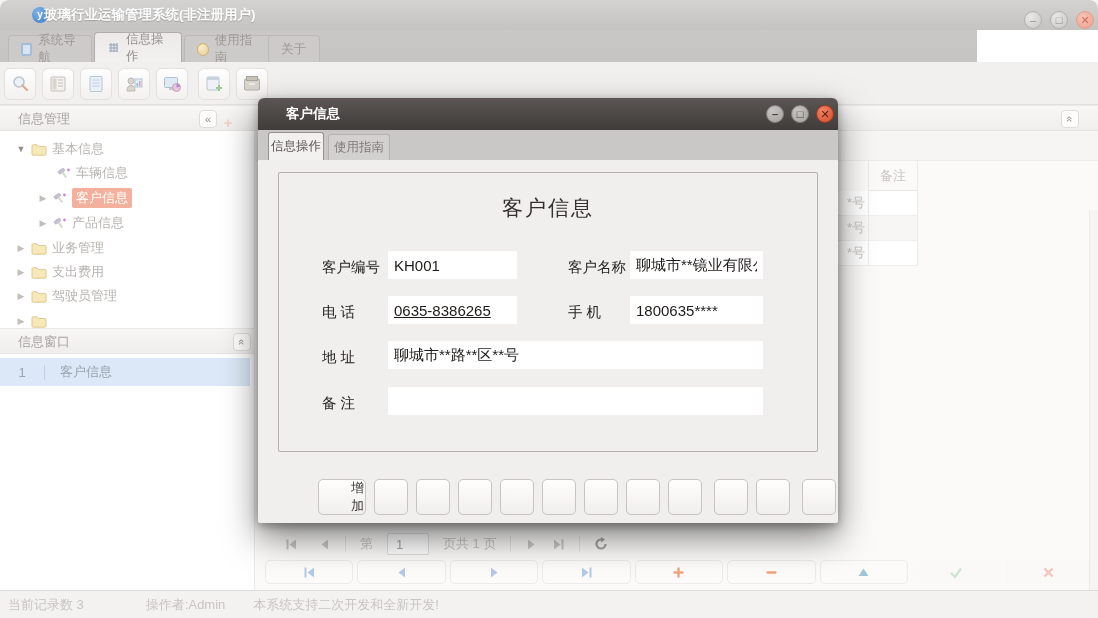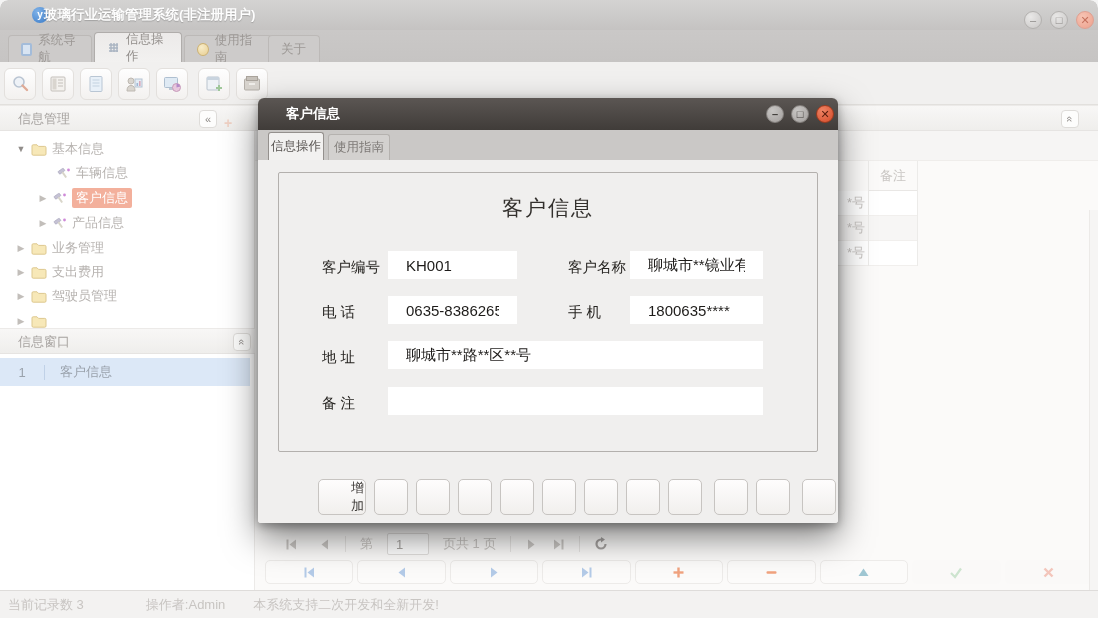--- a/index.html
+++ b/index.html
@@ -14,21 +14,21 @@
     text-align:center; line-height:16px; }
   .win-title { position:absolute; left:44px; top:0; height:30px; line-height:30px; color:#fdfdfd;
     font-size:13.5px; font-weight:bold; text-shadow:0 1px 1px rgba(90,90,90,.35); }
   .wbtn { position:absolute; top:11px; width:18px; height:18px; border-radius:50%;
     background:radial-gradient(circle at 35% 30%,#e9e8e7,#c9c7c6); border:1px solid #b3b1af;
     color:#8d8a88; font-size:11px; line-height:16px; text-align:center; }
   .wbtn.min { left:1024px; } .wbtn.max { left:1050px; }
   .wbtn.close { left:1076px; background:radial-gradient(circle at 35% 30%,#f6c4b4,#eda08c); border-color:#dfa091; color:#c4705c; }
 
   
-  .tabbar { position:absolute; left:0; top:30px; width:1098px; height:32px; background:linear-gradient(#cac8c7,#c6c4c3); }
+  .tabbar { position:absolute; left:0; top:30px; width:977px; height:32px; background:linear-gradient(#cac8c7,#c6c4c3); }
   .mtab { position:absolute; bottom:0; height:27px; border:1px solid #bcb9b7; border-bottom:none;
     border-radius:4px 4px 0 0; background:#cdcbca; color:#9c9895; font-size:12.5px;
     display:flex; align-items:center; gap:6px; padding:0 12px; }
   .mtab.active { height:30px; background:linear-gradient(#eceae9,#f2f1f0); border-color:#b0adab; color:#918d8a; }
   .tabicon { width:13px; height:13px; display:inline-block; }
 
   
   .toolbar { position:absolute; left:0; top:62px; width:1098px; height:43px; background:#f1f0ef; border-bottom:1px solid #e2e0dd; }
   .tbtn { position:absolute; top:6px; width:32px; height:32px; border:1px solid #e3e0dd; border-radius:6px;
     background:linear-gradient(#fefefe,#f3f1ef); display:flex; align-items:center; justify-content:center; }
@@ -97,21 +97,21 @@
   .dtabs { position:absolute; left:0; top:32px; width:580px; height:30px; background:#cac8c6; }
   .dtab { position:absolute; bottom:0; border-radius:3px 3px 0 0; font-size:12.5px; display:flex; align-items:center; justify-content:center; }
   .dtab.active { left:10px; width:56px; height:28px; background:#f2f1f0; border:1px solid #94908d; border-bottom:none; color:#55514e; }
   .dtab.idle { left:70px; width:62px; height:26px; background:#d3d1cf; border:1px solid #b5b2af; border-bottom:none; color:#7e7a77; }
 
   .dbody { position:absolute; left:0; top:62px; width:580px; height:363px; background:#f0efee; border-radius:0 0 3px 3px; }
   .formbox { position:absolute; left:20px; top:12px; width:540px; height:280px; border:1px solid #b3b0ad; border-radius:2px; }
   .fheading { position:absolute; left:0; top:88px; width:580px; text-align:center; font-size:21px; color:#33302d; letter-spacing:2px; }
   .flabel { position:absolute; font-size:14.5px; color:#262421; }
   .finput { position:absolute; height:28px; border:none; background:#fff; font-size:15px; color:#1d1b19;
-    padding:0 18px; font-family:inherit; outline:none; }
+    padding:0 6px; font-family:inherit; outline:none; }
 
   .dtools { position:absolute; left:60px; top:381px; height:36px; display:flex; align-items:center; gap:2px; }
   .obtn { width:30px; height:36px; background:linear-gradient(#fefdfd,#f1efed); border:1px solid #c7c4c1; border-radius:5px;
     display:flex; align-items:center; justify-content:center;padding-left:32px; }
   .obtn.add { width:48px; font-size:13px; color:#3a3734; }
   .gap8 { width:8px; } .gap4 { width:4px; }
 
   svg { display:block; }
 </style>
 </head>
@@ -449,21 +449,21 @@
     <div class="dbody">
       <div class="formbox"></div>
       <div class="fheading" style="top:34px;">客户信息</div>
 
       <div class="flabel" style="left:64px;top:98px;">客户编号</div>
       <input class="finput" style="left: 130px; top: 91px; width: 129px;" value="KH001">
       <div class="flabel" style="left:310px;top:98px;">客户名称</div>
       <input class="finput" style="left: 372px; top: 91px; width: 133px;" value="聊城市**镜业有限公司">
 
       <div class="flabel" style="left:64px;top:143px;">电 话</div>
-      <input class="finput" style="left: 130px; top: 136px; width: 129px;" value="0635-8386265">
+      <input class="finput" style="left: 130px; top: 136px; width: 129px; text-decoration: underline;" value="0635-8386265">
       <div class="flabel" style="left:310px;top:143px;">手 机</div>
       <input class="finput" style="left: 372px; top: 136px; width: 133px;" value="1800635****">
 
       <div class="flabel" style="left:64px;top:188px;">地 址</div>
       <input class="finput" style="left: 130px; top: 181px; width: 375px;" value="聊城市**路**区**号">
 
       <div class="flabel" style="left:64px;top:234px;">备 注</div>
       <input class="finput" style="left: 130px; top: 227px; width: 375px;" value="">
 
       <div class="dtools" style="top:319px;">

